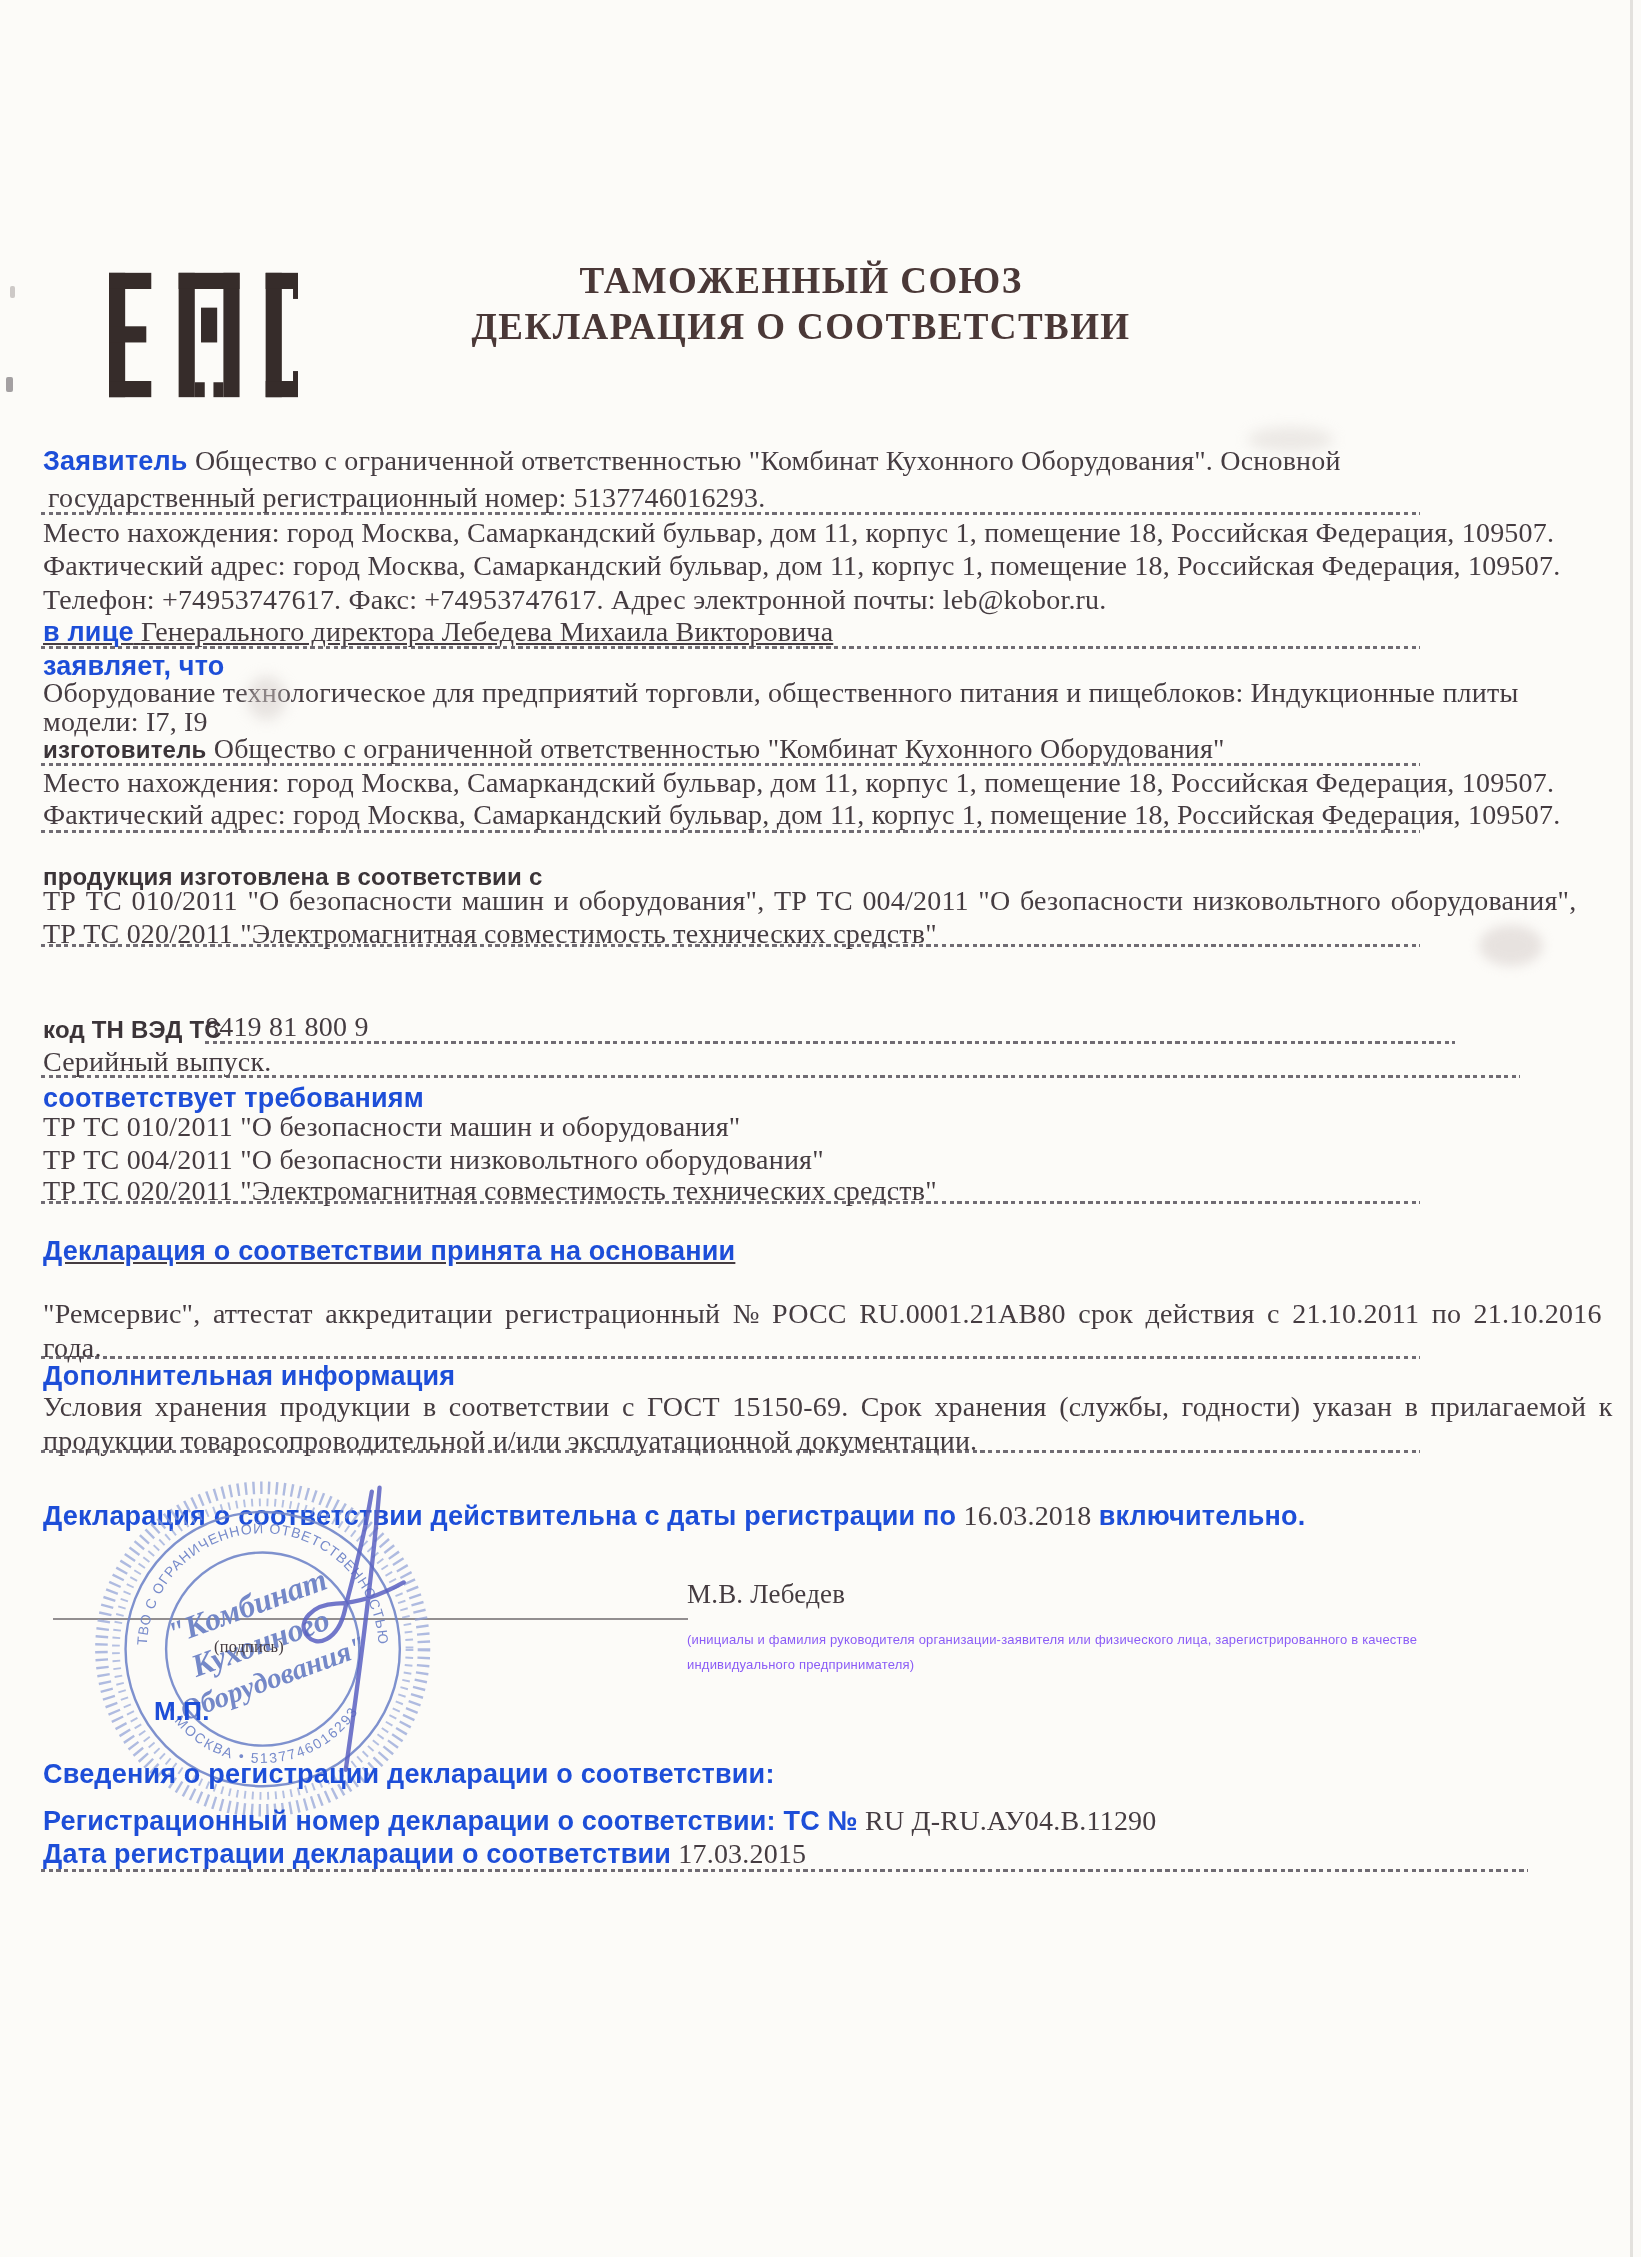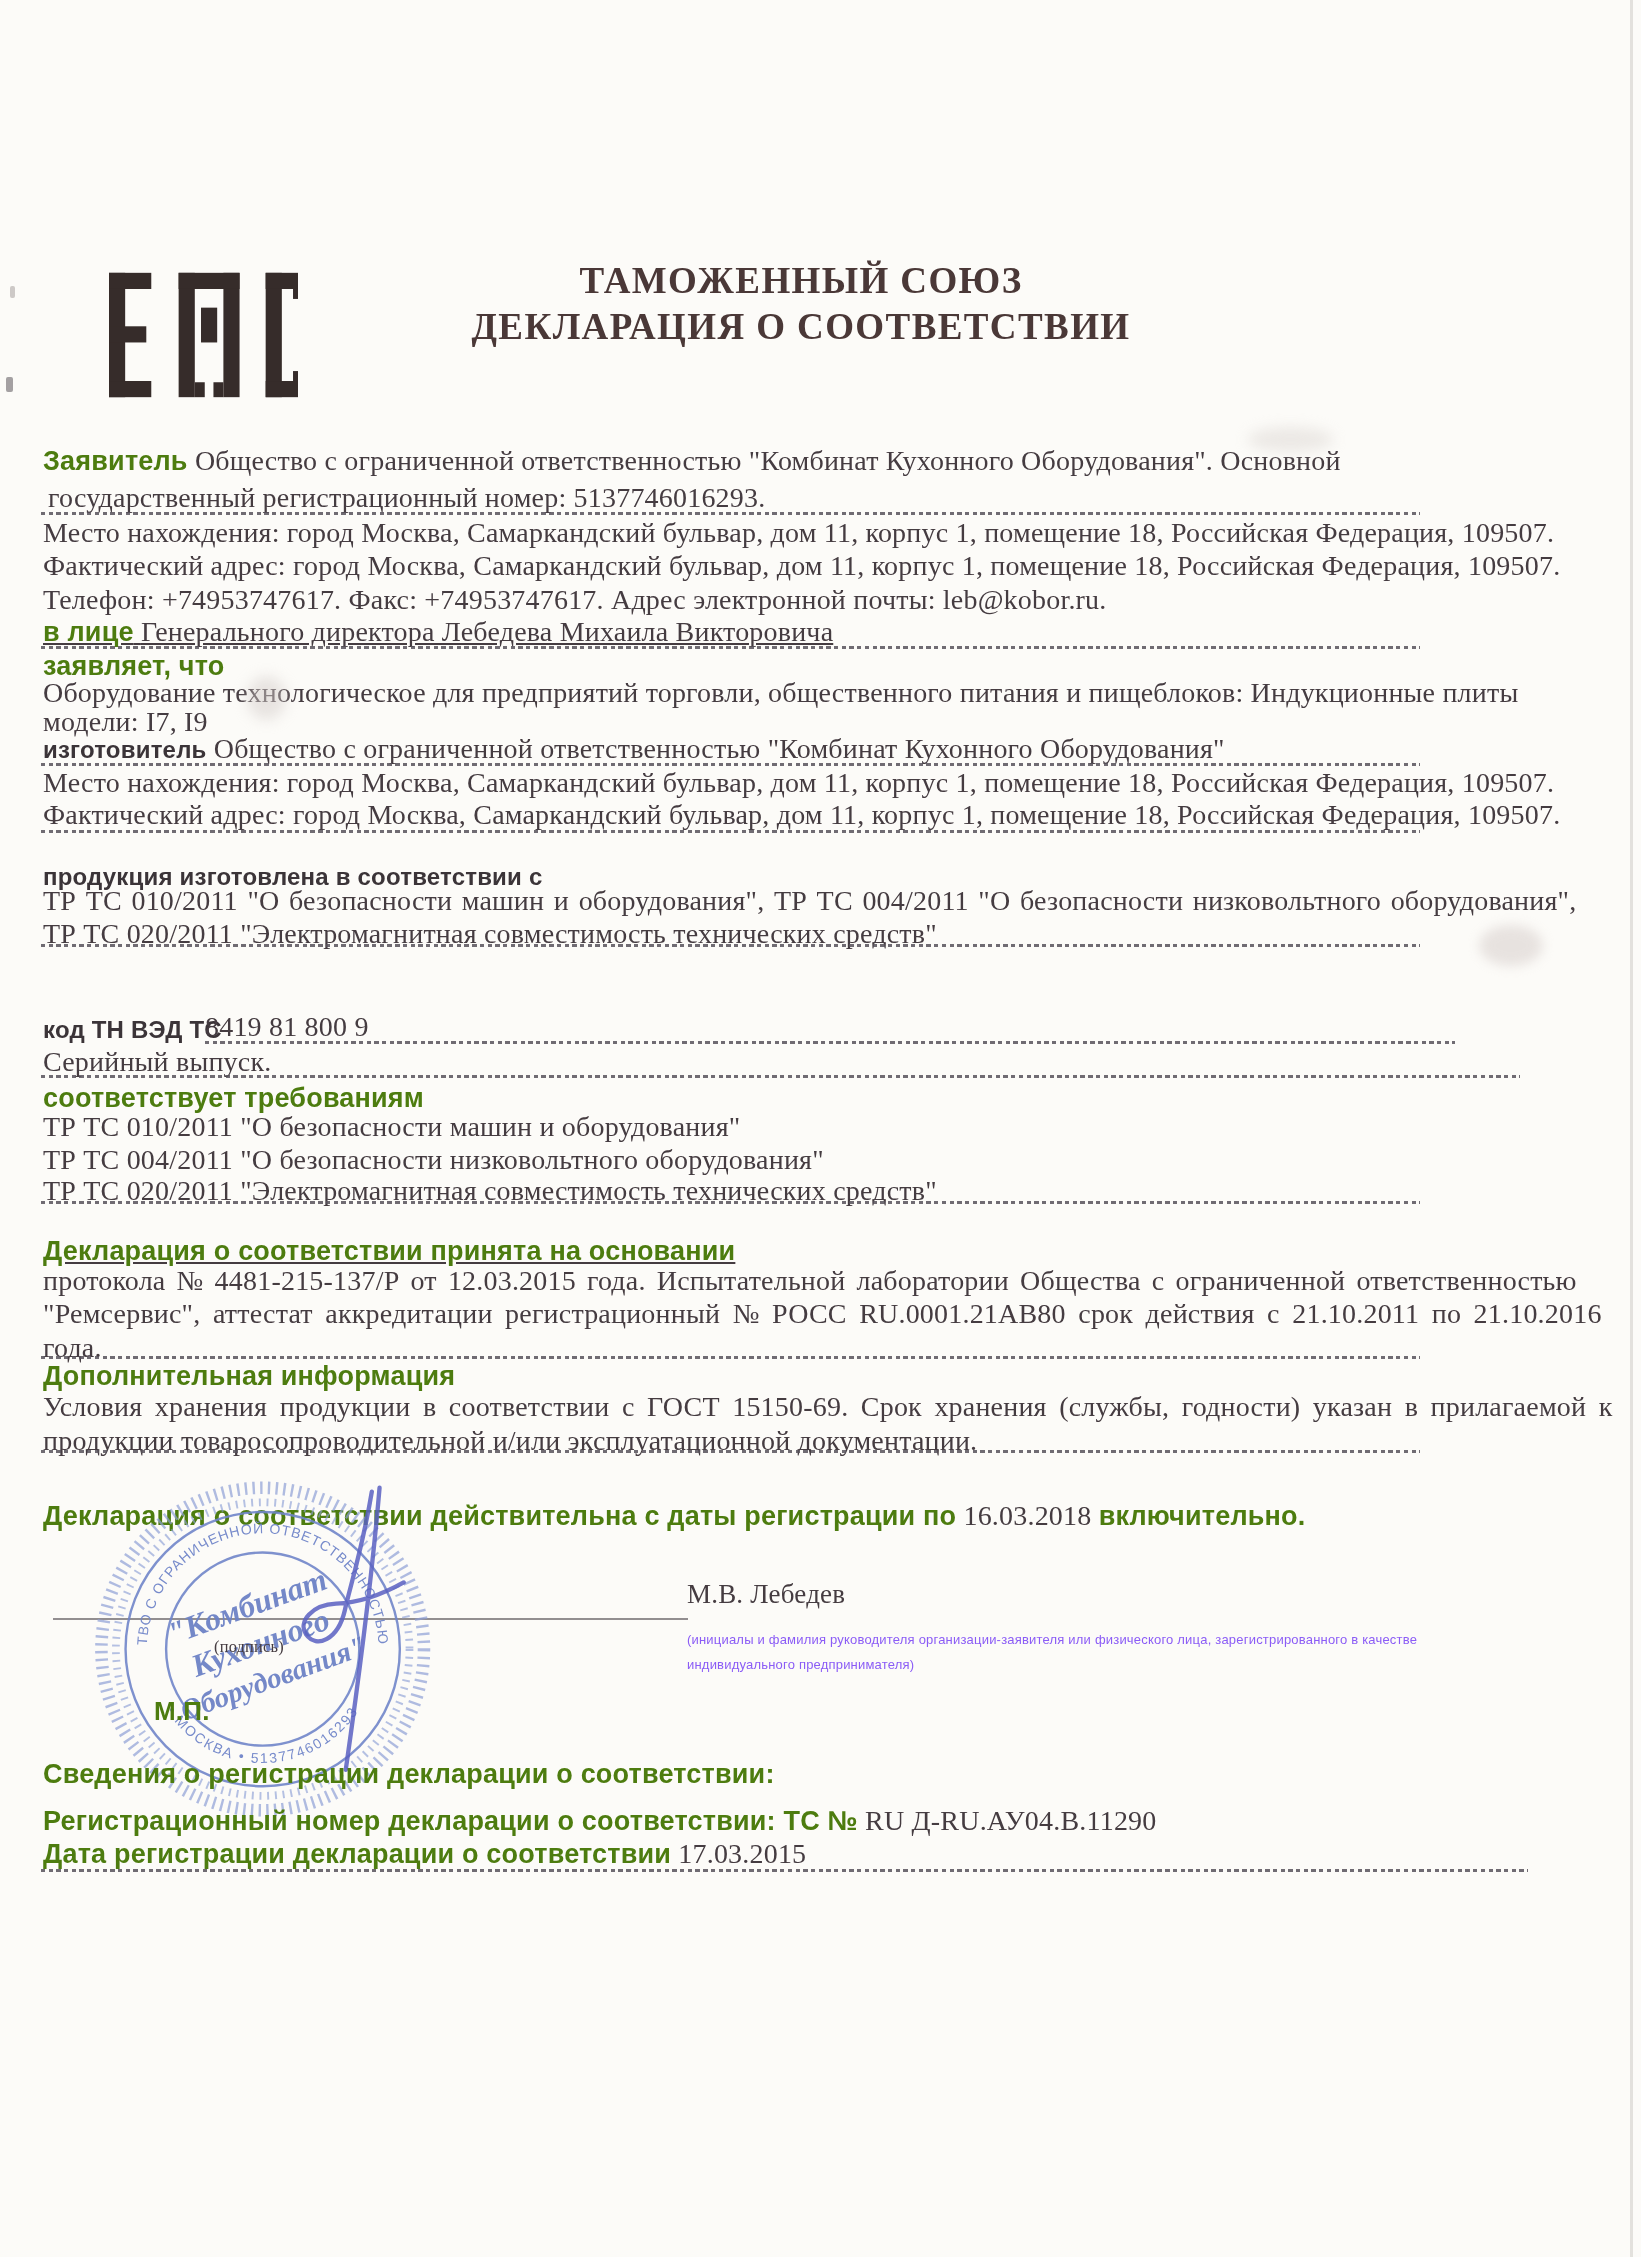--- a/index.html
+++ b/index.html
@@ -3,21 +3,21 @@
 <meta charset="utf-8">
 <style>
   html,body{margin:0;padding:0;background:#e8e6e2;}
   #page{
     position:relative; width:1641px; height:2257px;
     background:#fcfbf8; overflow:hidden;
     font-family:"Liberation Serif","DejaVu Serif",serif;
     color:#453c41;
   }
   .line{position:absolute; white-space:nowrap; font-size:28px; line-height:33px; letter-spacing:0.2px;}
-  .lbl{font-family:"Liberation Sans","DejaVu Sans",sans-serif; font-weight:bold; font-size:27px; color:#4d7c0f;}
+  .lbl{font-family:"Liberation Sans","DejaVu Sans",sans-serif; font-weight:bold; font-size:27px; color:#1d4ed8;}
   .lbl-sm{font-family:"Liberation Sans","DejaVu Sans",sans-serif; font-weight:bold; font-size:24px; color:#3b3438;}
   .ws4{word-spacing:3.9px;} .ws5{word-spacing:5.3px;} .ws2{word-spacing:2.4px;}
   .title{
     position:absolute; left:270px; width:1062px; text-align:center;
     font-family:"Liberation Serif","DejaVu Serif",serif; font-weight:bold;
     font-size:37px; color:#4a3837; letter-spacing:1.4px; white-space:nowrap;
   }
   .dots{
     position:absolute; height:3.4px; opacity:.85;
     background:repeating-linear-gradient(90deg,#57525b 0 4.3px,transparent 4.3px 7.7px);
@@ -93,21 +93,20 @@
   <div class="line" style="left:43px; top:1045px;">Серийный выпуск.</div>
   <div class="dots" style="left:41px; top:1075px; width:1479px;"></div>
 
   <div class="line" style="left:43px; top:1081px;"><span class="lbl">соответствует требованиям</span></div>
   <div class="line" style="left:43px; top:1110px;">ТР ТС 010/2011 "О безопасности машин и оборудования"</div>
   <div class="line" style="left:43px; top:1143px;">ТР ТС 004/2011 "О безопасности низковольтного оборудования"</div>
   <div class="line" style="left:43px; top:1174px;">ТР ТС 020/2011 "Электромагнитная совместимость технических средств"</div>
   <div class="dots" style="left:41px; top:1201px; width:1379px;"></div>
 
   <div class="line" style="left:43px; top:1234px;text-decoration:underline;"><span class="lbl">Декларация о соответствии принята на основании</span></div>
-  <div class="line ws4" style="left:43px; top:1264px;">протокола № 4481-215-137/Р от 12.03.2015 года. Испытательной лаборатории Общества с ограниченной ответственностью</div>
   <div class="line ws5" style="left:43px; top:1297px;">"Ремсервис", аттестат аккредитации регистрационный № РОСС RU.0001.21АВ80 срок действия с 21.10.2011 по 21.10.2016</div>
   <div class="line" style="left:43px; top:1331px;">года.</div>
   <div class="dots" style="left:41px; top:1356px; width:1379px;"></div>
 
   <div class="line" style="left:43px; top:1359px;"><span class="lbl">Дополнительная информация</span></div>
   <div class="line ws5" style="left:43px; top:1390px;">Условия хранения продукции в соответствии с ГОСТ 15150-69. Срок хранения (службы, годности) указан в прилагаемой к</div>
   <div class="line" style="left:43px; top:1424px;">продукции товаросопроводительной и/или эксплуатационной документации.</div>
   <div class="dots" style="left:41px; top:1450px; width:1379px;"></div>
 
   <div class="line" style="left:43px; top:1499px;"><span class="lbl">Декларация о соответствии действительна с даты регистрации по</span> <span>16.03.2018</span> <span class="lbl">включительно.</span></div>

